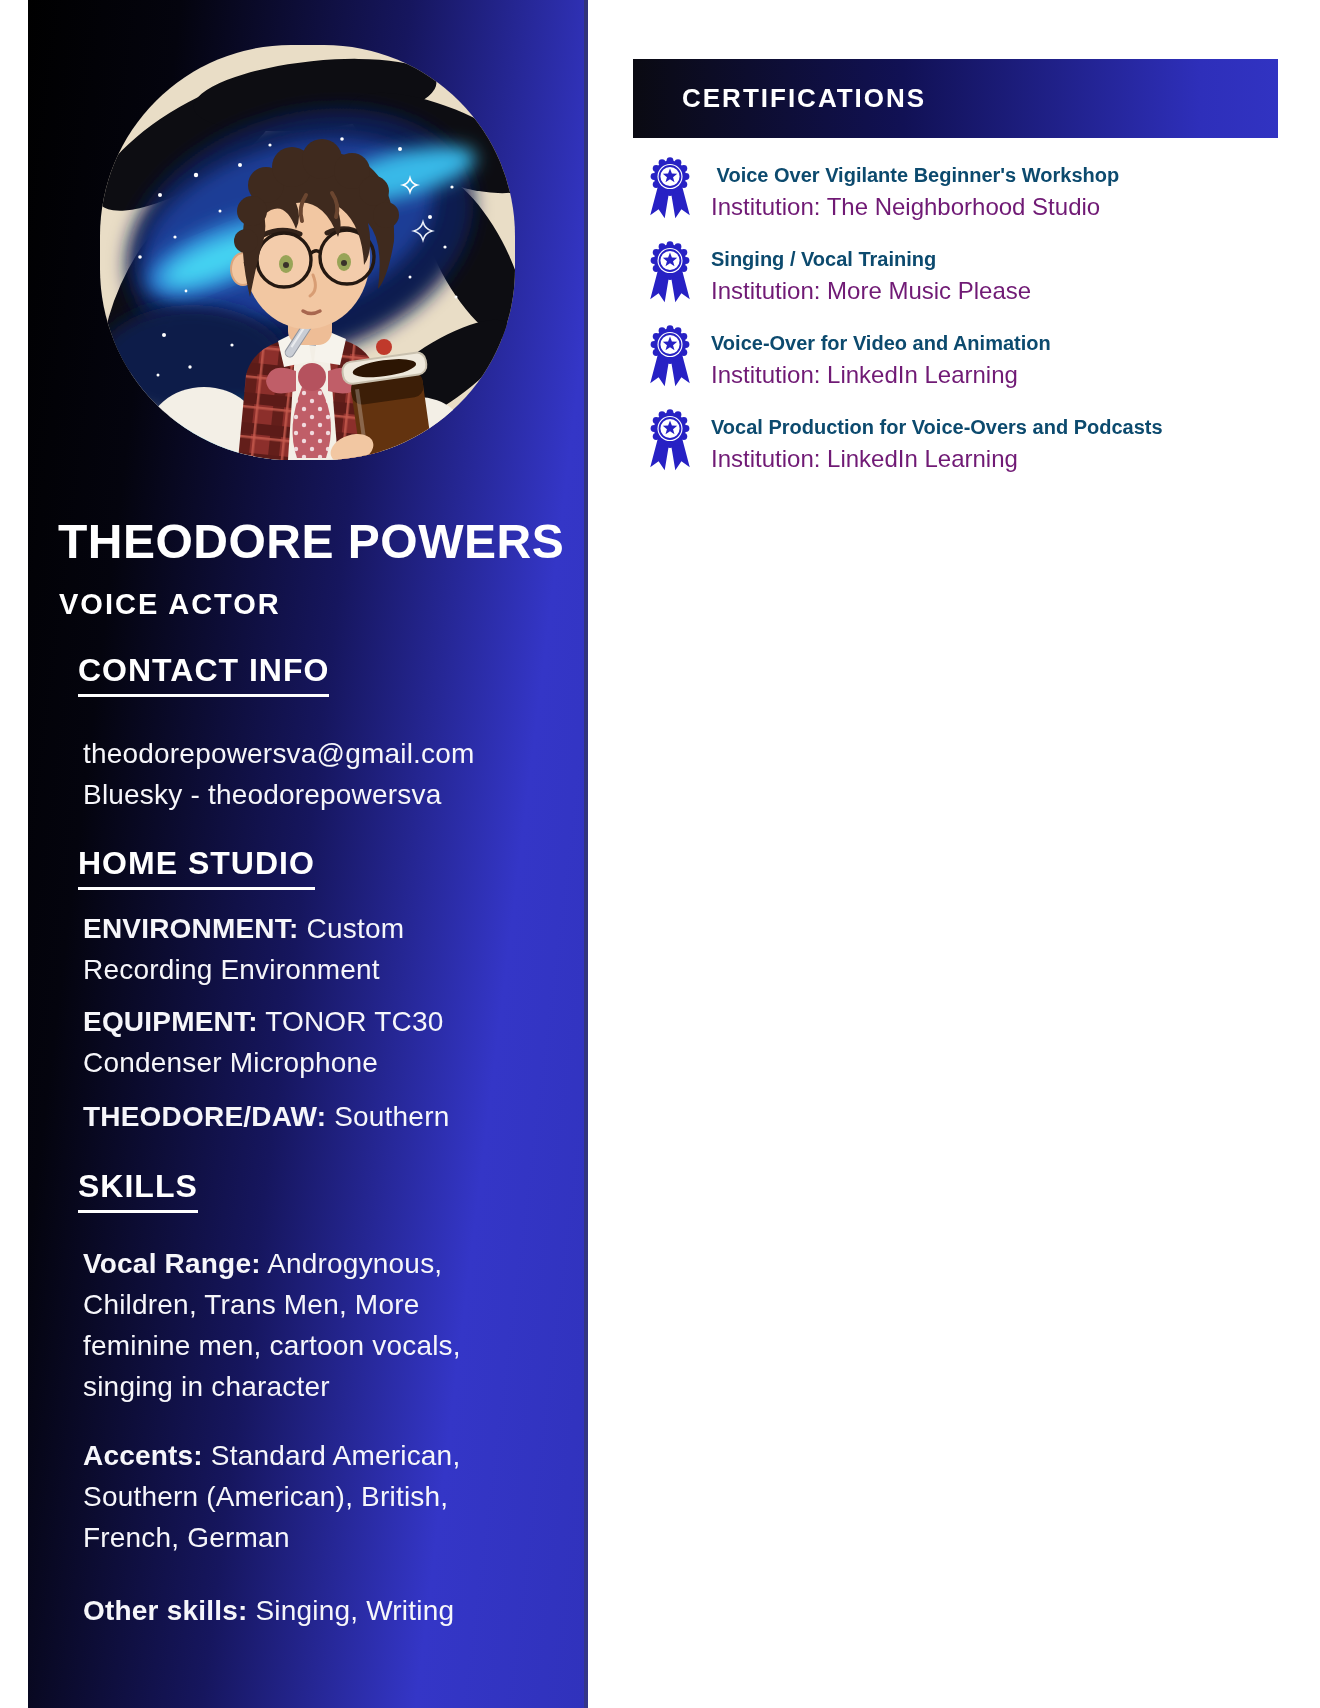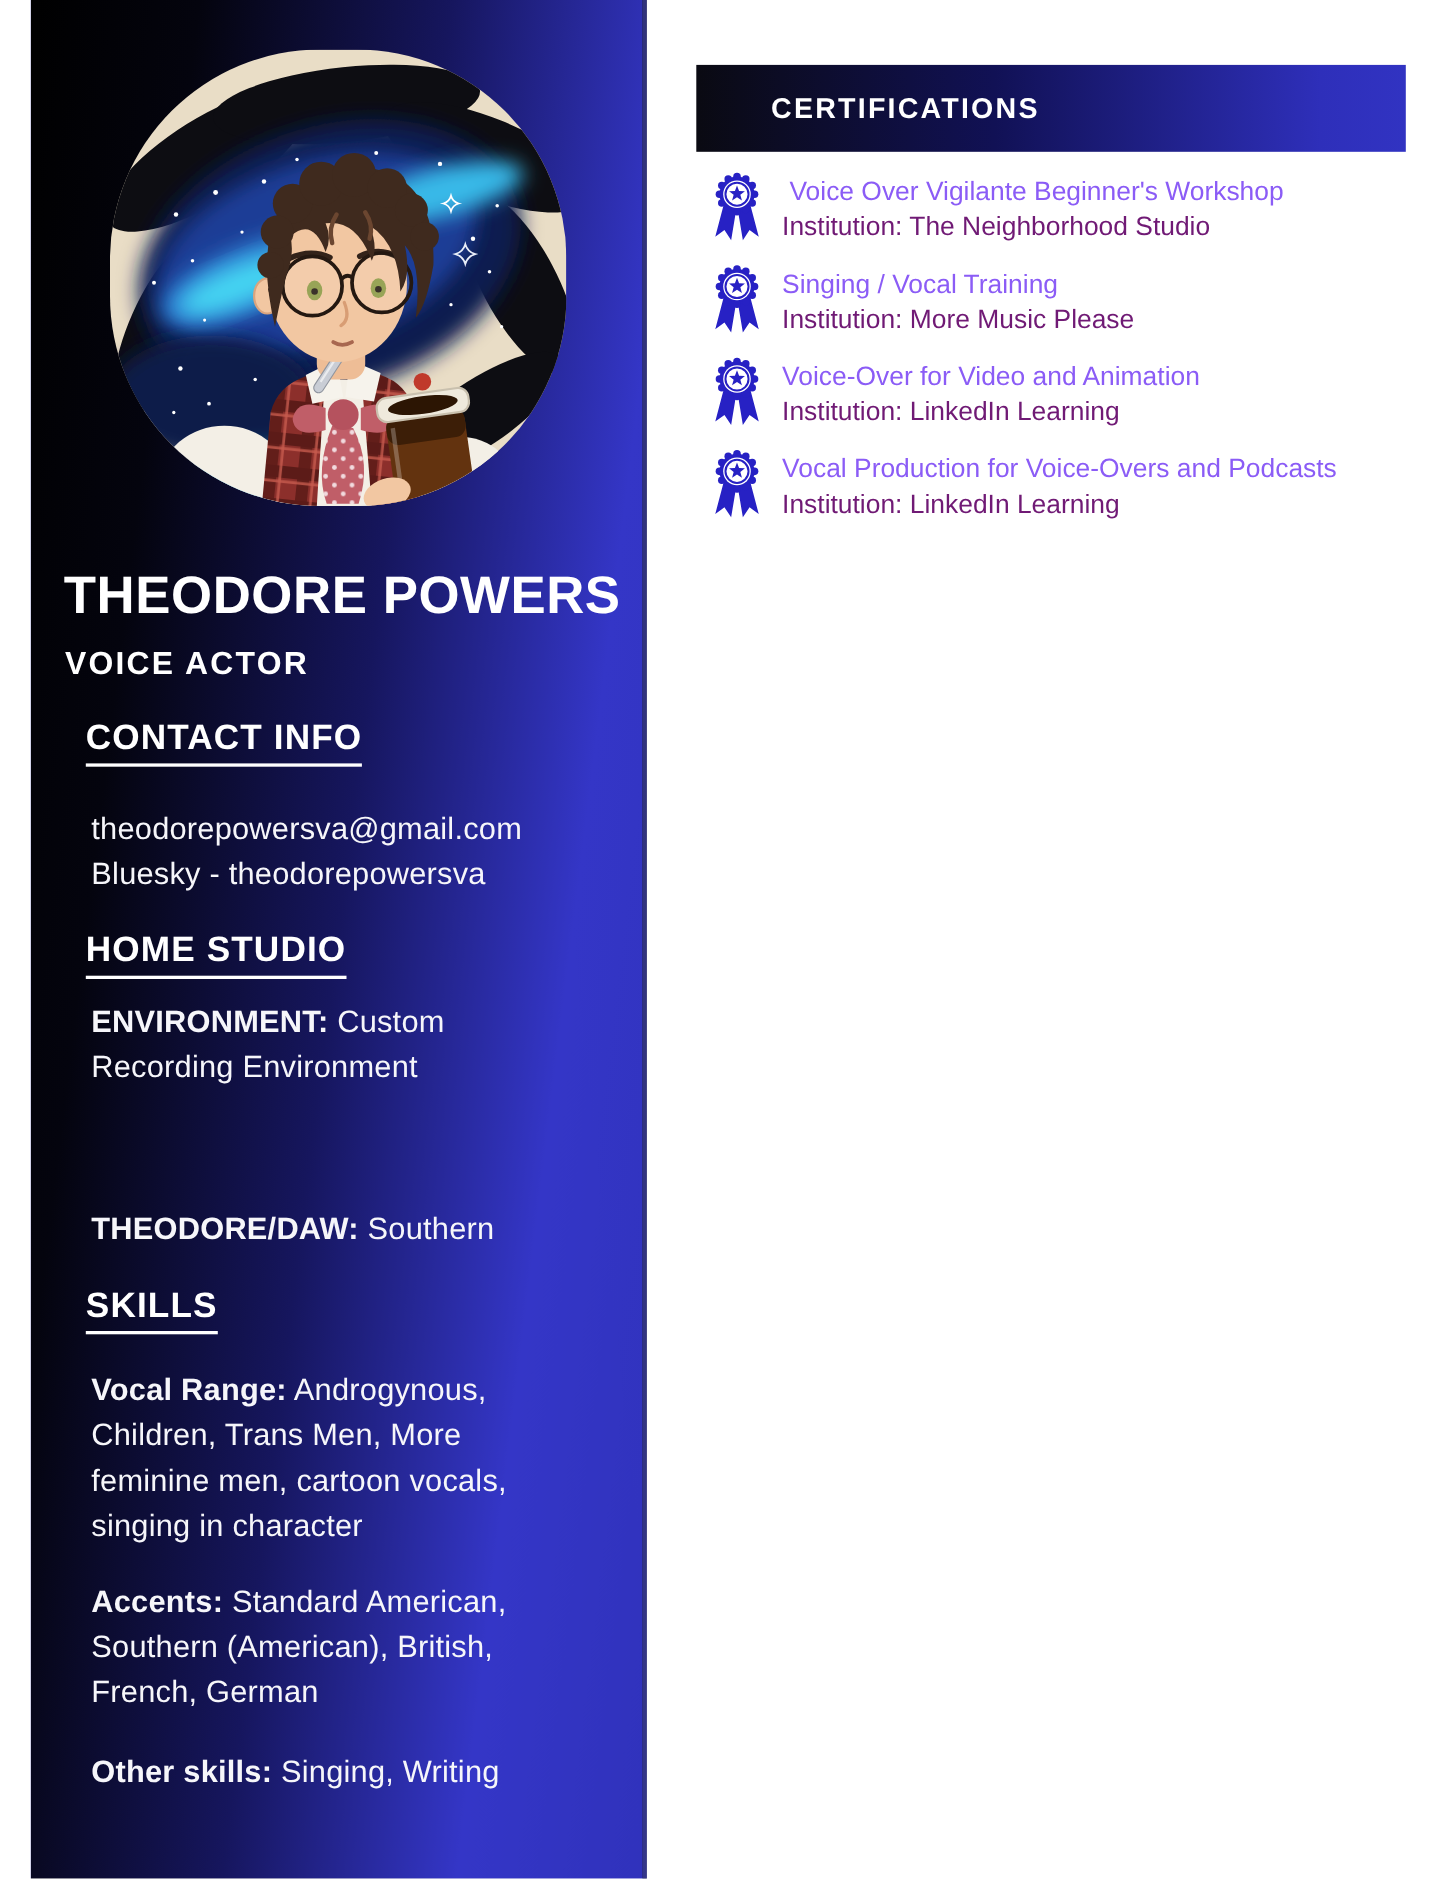--- a/index.html
+++ b/index.html
@@ -29,28 +29,28 @@
   .b-soft{left:55px;top:1096px;width:460px;}
   .b-vocal{left:55px;top:1243px;width:420px;}
   .b-accents{left:55px;top:1435px;width:430px;}
   .b-other{left:55px;top:1590px;width:460px;}
   .s-body p{margin:0;}
   .lbl{font-weight:700;}
 
   
   .banner{position:absolute;left:633px;top:59px;width:645px;height:79px;box-sizing:border-box;
           background:linear-gradient(90deg,#0a0a12 0%,#111155 42%,#2e2fba 88%,#3133c2 100%);
-          display:flex;align-items:center;padding-left:68px;}
+          display:flex;align-items:center;padding-left:49px;}
   .banner-label{color:#ffffff;font-size:26px;font-weight:700;letter-spacing:2px;}
 
   .cert-list{position:absolute;left:647px;top:156px;}
   .cert-item{display:flex;align-items:flex-start;margin-bottom:8px;}
   .cert-icon{width:46px;height:76px;flex:none;margin-right:18px;color:#2721c4;}
   .cert-text{padding-top:3px;}
-  .cert-title{margin:0;font-size:24px;font-weight:400;color:#8b5cf6;line-height:32px;white-space:pre;}
+  .cert-title{margin:0;font-size:20px;font-weight:700;color:#0c4a6e;line-height:32px;white-space:pre;}
   .cert-inst{margin:0;font-size:24px;color:#701a75;line-height:31px;white-space:pre;}
 </style>
 </head>
 <body>
 
 <svg width="0" height="0" style="position:absolute">
   <defs>
     <symbol id="award-ribbon" viewBox="0 0 60 100">
       <path d="M 14 40 L 29 46 L 23 82 L 15 70 L 4 78 Z" fill="currentColor"></path>
       <path d="M 46 40 L 31 46 L 37 82 L 45 70 L 56 78 Z" fill="currentColor"></path>
@@ -231,20 +231,23 @@
       <p>theodorepowersva@gmail.com</p>
       <p>Bluesky - theodorepowersva</p>
     </div>
 
     <div class="s-heading h-studio">
       <span>HOME STUDIO</span>
     </div>
     <div class="s-body b-env">
       <p><span class="lbl">ENVIRONMENT:</span> <span>Custom Recording Environment</span></p>
     </div>
+    <div class="s-body b-equip">
+      <p><span class="lbl">EQUIPMENT:</span> <span>TONOR TC30 Condenser Microphone</span></p>
+    </div>
     <div class="s-body b-soft">
       <p><span class="lbl">THEODORE/DAW:</span> <span>Southern</span></p>
     </div>
 
     <div class="s-heading h-skills">
       <span>SKILLS</span>
     </div>
     <div class="s-body b-vocal">
       <p><span class="lbl">Vocal Range:</span> <span>Androgynous, Children, Trans Men, More feminine men, cartoon vocals, singing in character</span></p>
     </div>

